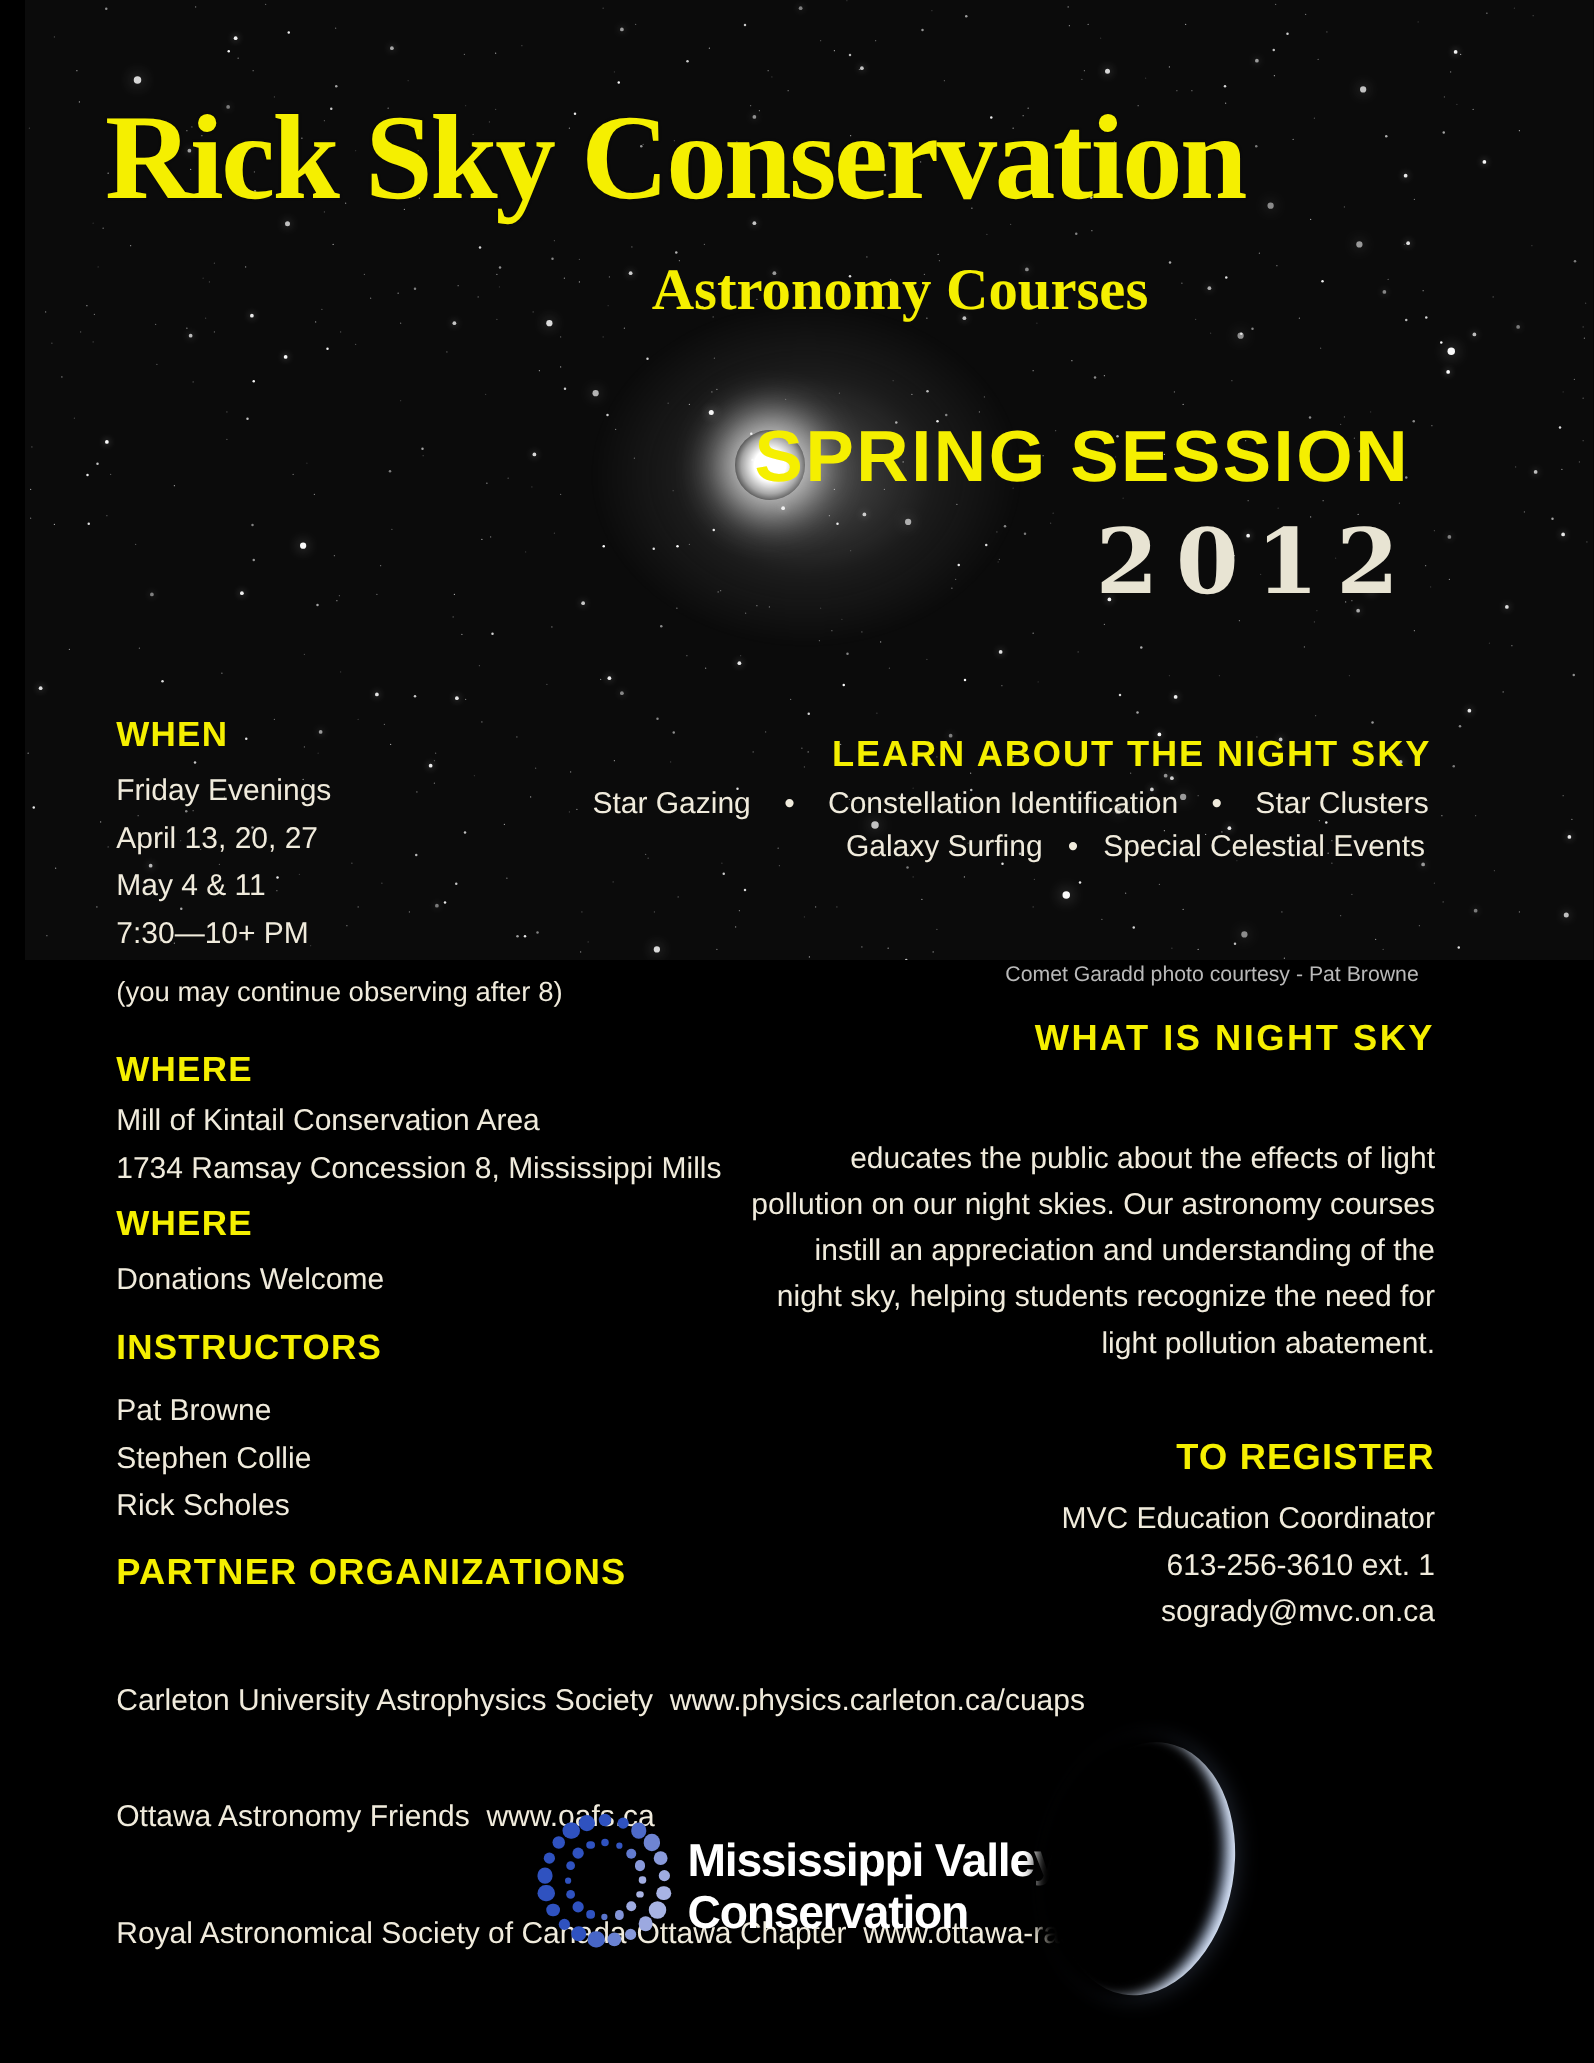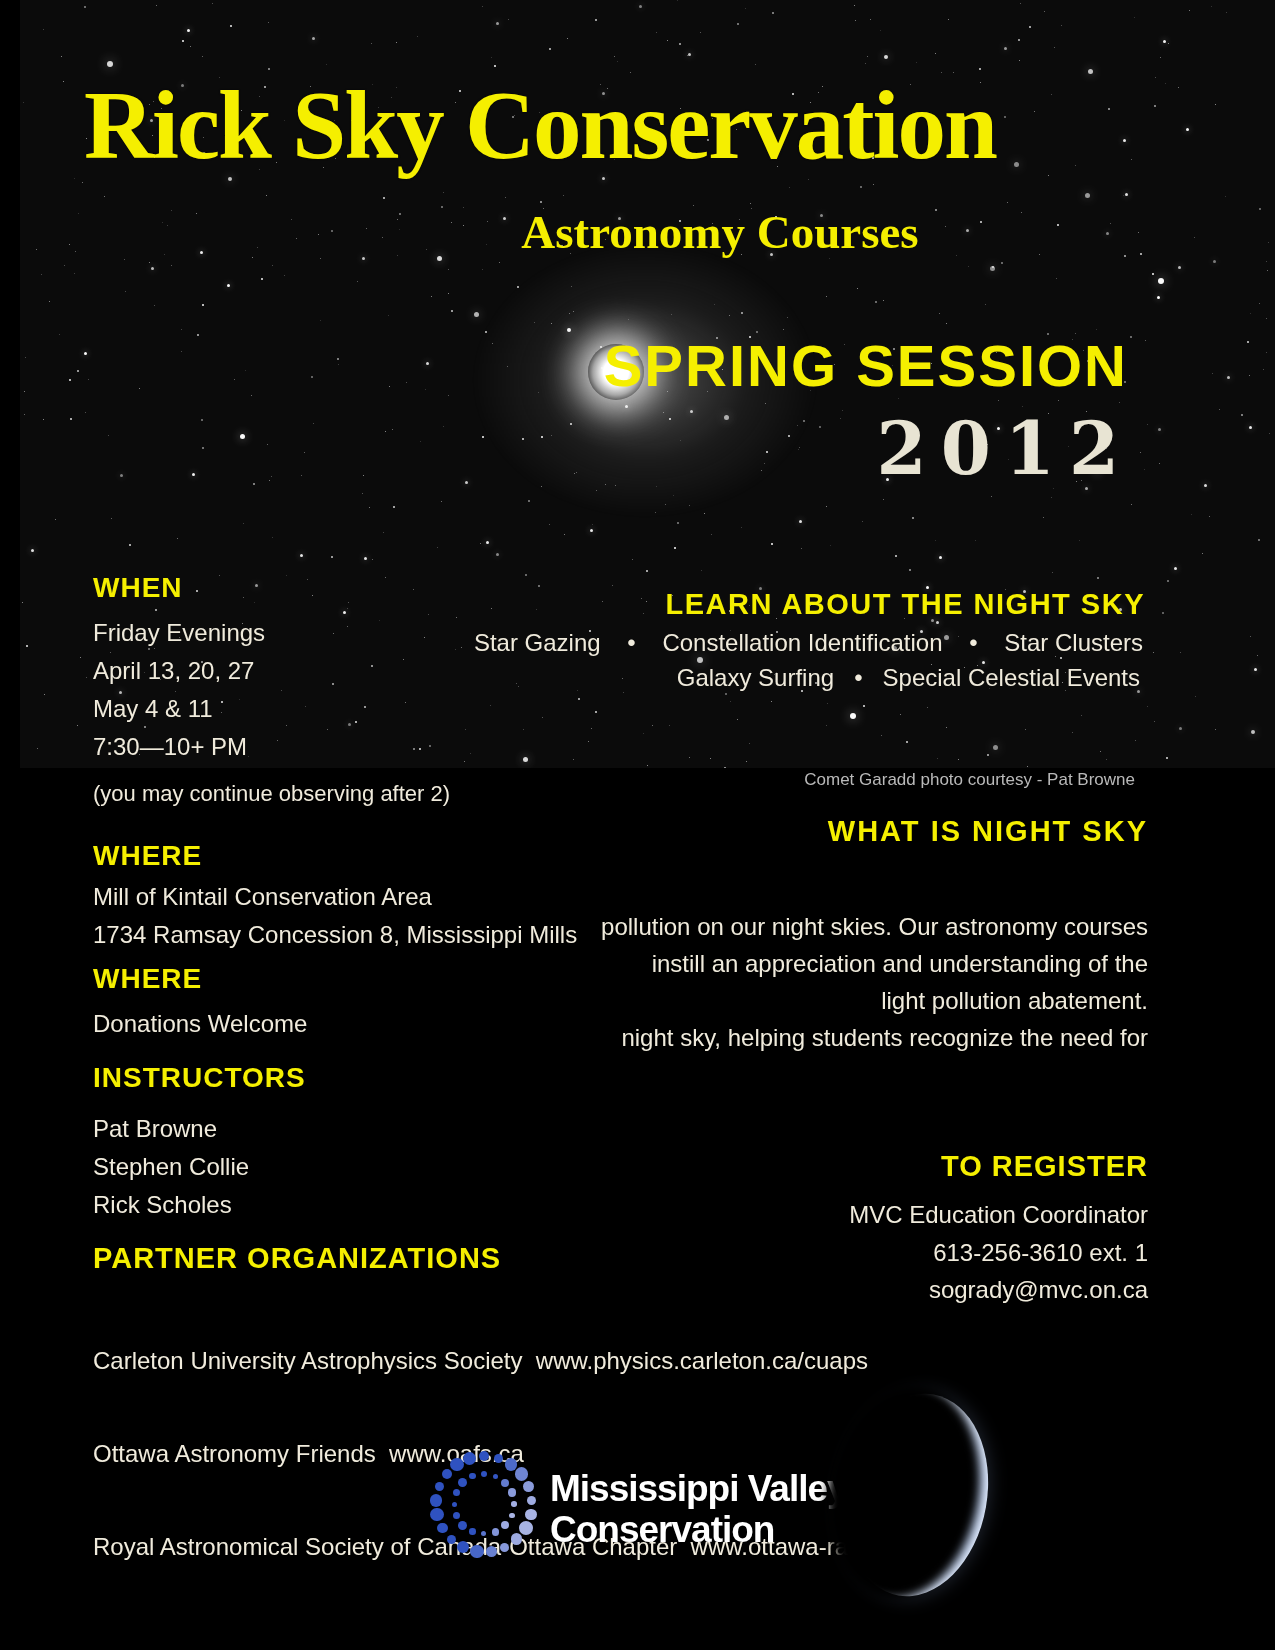--- a/index.html
+++ b/index.html
@@ -770,21 +770,21 @@
 <div class="abs session yellow">SPRING SESSION</div>
 <div class="abs year">2012</div>
 
 <div class="abs h when-h">WHEN</div>
 <div class="abs txt lines when-lines">
   <div>Friday Evenings</div>
   <div>April 13, 20, 27</div>
   <div>May 4 &amp; 11</div>
   <div>7:30—10+ PM</div>
 </div>
-<div class="abs txt when-note">(you may continue observing after 2)</div>
+<div class="abs txt when-note">(you may continue observing after 8)</div>
 
 <div class="abs h learn-h">LEARN ABOUT THE NIGHT SKY</div>
 <div class="abs txt pre learn-l1">Star Gazing    •    Constellation Identification    •    Star Clusters</div>
 <div class="abs txt pre learn-l2">Galaxy Surfing   •   Special Celestial Events</div>
 
 <div class="abs caption">Comet Garadd photo courtesy - Pat Browne</div>
 
 <div class="abs h where-h">WHERE</div>
 <div class="abs txt lines where-lines">
   <div>Mill of Kintail Conservation Area</div>
@@ -805,24 +805,25 @@
 <div class="abs txt pre partner-lines">
   <div>Carleton University Astrophysics Society  www.physics.carleton.ca/cuaps</div>
   <div>Ottawa Astronomy Friends  www.oafs.ca</div>
   <div>Royal Astronomical Society of Canada-Ottawa Chapter  www.ottawa-rasc.ca</div>
 </div>
 
 <div class="abs h right about-h">
   <div>WHAT IS NIGHT SKY</div>
 </div>
 <div class="abs txt right about-body">
+  <div>educates the public about the effects of light</div>
   <div>pollution on our night skies. Our astronomy courses</div>
   <div>instill an appreciation and understanding of the</div>
+  <div>night sky, helping students recognize the need for</div>
   <div>light pollution abatement.</div>
-  <div>night sky, helping students recognize the need for</div>
 </div>
 
 <div class="abs h right register-h">TO REGISTER</div>
 <div class="abs txt right register-lines">
   <div>MVC Education Coordinator</div>
   <div>613-256-3610 ext. 1</div>
   <div>sogrady@mvc.on.ca</div>
 </div>
 
 <div id="logo-dots">

